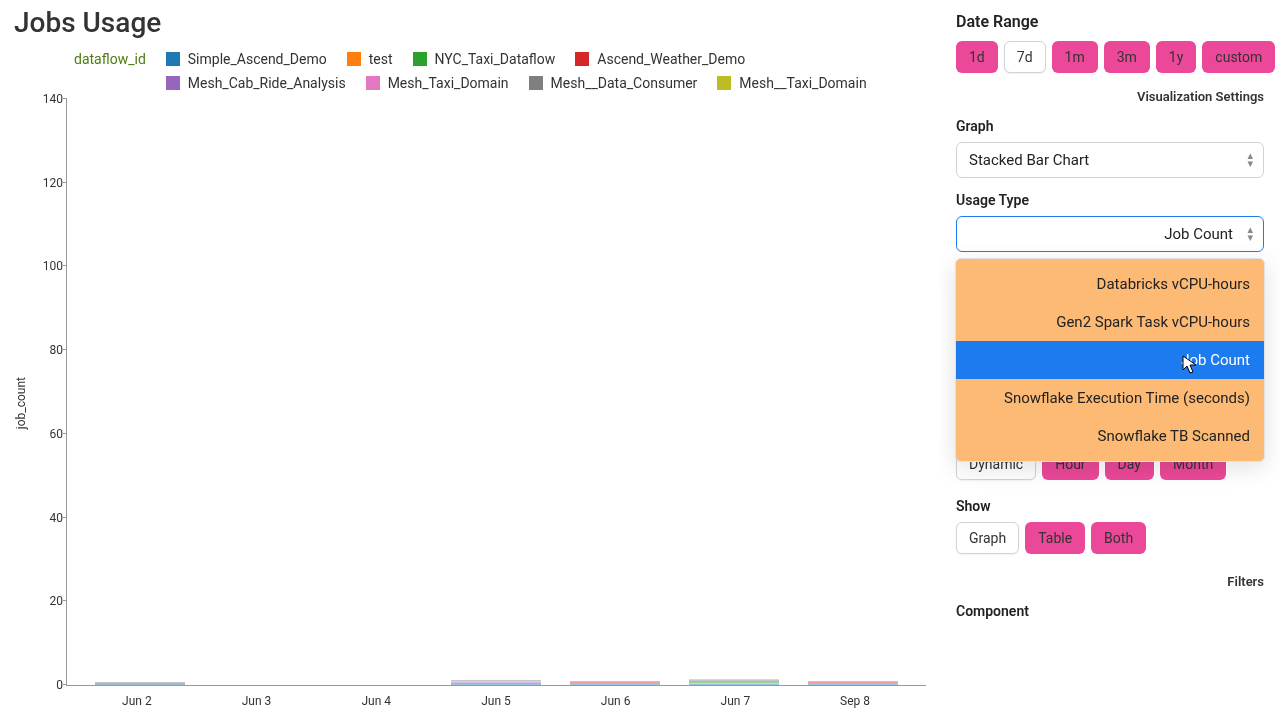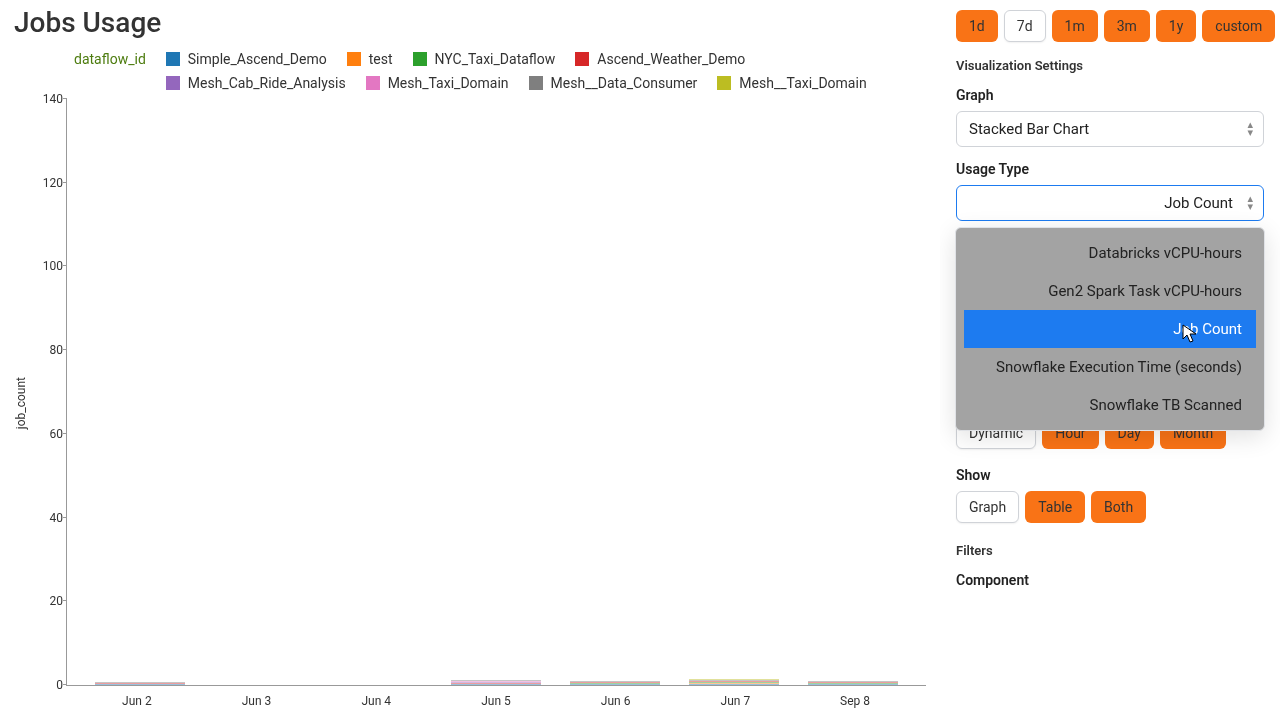--- a/index.html
+++ b/index.html
@@ -24,31 +24,31 @@
 .bars { position:absolute; inset:0; display:flex; align-items:flex-end; justify-content:space-around; padding:0 14px; }
 .bar { width:90px; display:flex; flex-direction:column-reverse; }
 .seg { width:100%; border-top:1px solid rgba(255,255,255,0.55); }
 .xaxis { display:flex; justify-content:space-around; margin-left:34px; padding:6px 14px 0 14px;gap:6px; }
 .xtick { width:90px; text-align:center; font-size:12px; color:#333; }
 
 
 .side { width:340px; padding:10px 16px 0 16px; overflow:hidden; font-size:14px; }
 .side h3 { font-size:16px; font-weight:600; margin:2px 0 10px; }
 .side h4 { font-size:14px; font-weight:600; margin:14px 0 8px; color:#222; }
-.sec-title { font-size:13px; font-weight:600; color:#333; margin-top:16px; }
+.sec-title { font-size:13px; font-weight:600; color:#333; margin-top:16px;text-align:right; }
 
 .seg-group { display:flex; gap:6px; }
-.seg-btn { padding:7px 12px; border:1px solid transparent; border-radius:6px; background:#f97316; font-size:14px; cursor:pointer; color:#333; }
+.seg-btn { padding:7px 12px; border:1px solid transparent; border-radius:6px; background:#ec4899; font-size:14px; cursor:pointer; color:#333; }
 .seg-btn.active { background:#fff; border-color:#d0d3d8; box-shadow:0 1px 2px rgba(0,0,0,0.06); }
 
 .select { position:relative; border:1px solid #d0d3d8; border-radius:6px; padding:8px 30px 8px 12px; background:#fff; cursor:pointer; font-size:15px; color:#222; }
 .select.focus { border:1.5px solid #1d7bf0; }
 .select .caret { position:absolute; right:10px; top:50%; transform:translateY(-50%); font-size:11px; color:#888; line-height:8px; }
 
-.dropdown { position:absolute; left:0; right:0; top:100%; margin:6px -1px 0; background:#a3a3a3; border:1px solid #e0e2e6; border-radius:6px; box-shadow:0 6px 24px rgba(0,0,0,0.12); padding:6px 8px; z-index:5; }
+.dropdown { position:absolute; left:0; right:0; top:100%; margin:6px -1px 0; background:#fdba74; border:1px solid #e0e2e6; border-radius:6px; box-shadow:0 6px 24px rgba(0,0,0,0.12); padding:6px 0; z-index:5; }
 .opt { padding:10px 14px; font-size:15px; color:#222; cursor:pointer; }
 .opt.selected { background:#1d7bf0; color:#fff; }
 
 .rel { position:relative;text-align:right; }
 
 .cursor-icon { position:absolute; pointer-events:none; }
 </style>
 </head>
 <body>
 
@@ -157,20 +157,21 @@
           <div class="xtick">Jun 5</div>
           <div class="xtick">Jun 6</div>
           <div class="xtick">Jun 7</div>
           <div class="xtick">Sep 8</div>
         </div>
     </div>
   </div>
 </div>
 
 <div class="side">
+  <h3>Date Range</h3>
   <div class="seg-group" id="date-range-group">
       <button class="seg-btn">1d</button>
       <button class="seg-btn active">7d</button>
       <button class="seg-btn">1m</button>
       <button class="seg-btn">3m</button>
       <button class="seg-btn">1y</button>
       <button class="seg-btn">custom</button>
     </div>
 
   <div class="sec-title">Visualization Settings</div>

